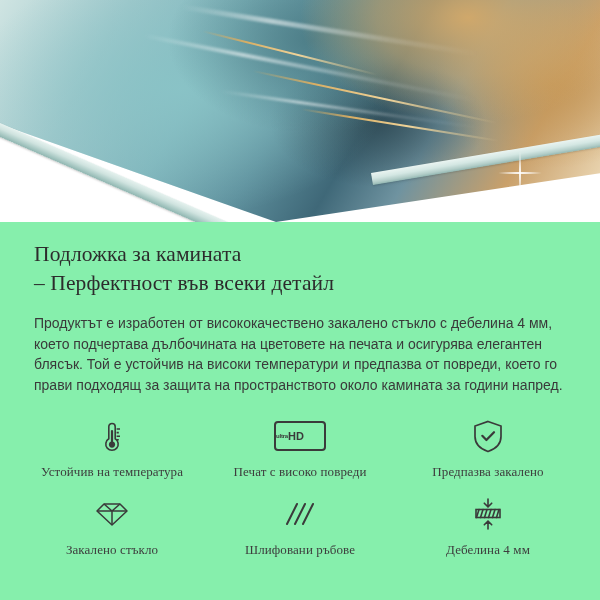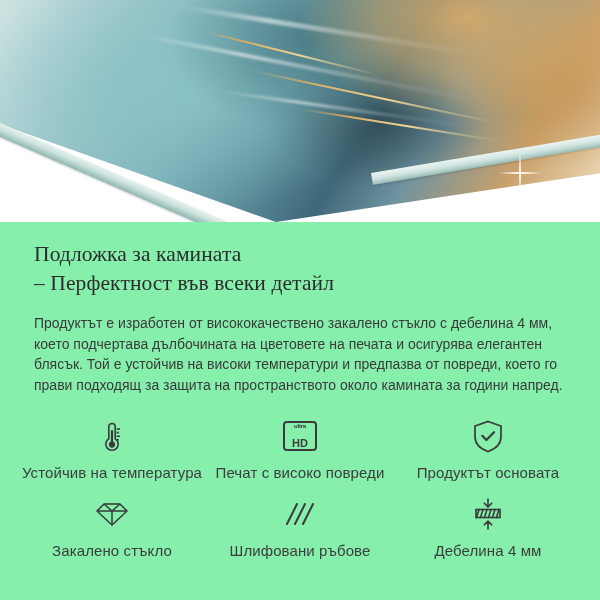--- a/index.html
+++ b/index.html
@@ -130,33 +130,34 @@
     justify-content: flex-start;
   }
   .feature-icon {
     height: 42px;
     display: flex;
     align-items: center;
     justify-content: center;
   }
   .feature-label {
     margin-top: 7px;
-    font-size: 15px;
+    font-size: 13px;
     color: #3d3d3d;
     text-align: left;
     letter-spacing: 0.1px;
+    font-family: Liberation Serif, serif;
   }
   .ultrahd {
-    width: 34px; height: 30px;
+    width: 52px; height: 30px;
     border: 2px solid #3a3a3a;
     border-radius: 4px;
     display: flex;
-    flex-direction: column;
+    flex-direction: row;
     align-items: center;
-    justify-content: space-between;
+    justify-content: flex-start;
     line-height: 1;
   }
   .ultrahd .u1 { font-size: 6px; font-weight: bold; color: #3a3a3a; letter-spacing: -0.2px;}
   .ultrahd .u2 { font-size: 11px; font-weight: bold; color: #3a3a3a; margin-top: 1px; }
 </style>
 </head>
 <body>
 
 <div id="page">
 
@@ -206,21 +207,21 @@
       <div class="feature-label">Печат с високо повреди</div>
     </div>
 
     <div class="feature">
       <div class="feature-icon">
         <svg width="32" height="36" viewBox="0 0 32 36" fill="none" stroke="#3a3a3a" stroke-width="1.7">
           <path d="M16 3.5 29 8v10.5C29 26 23.4 31 16 33.5 8.6 31 3 26 3 18.5V8L16 3.5z"></path>
           <path d="M10.3 17.8l4.1 4.2 7.6-7.8" stroke-width="2.2" stroke-linecap="round" stroke-linejoin="round"></path>
         </svg>
       </div>
-      <div class="feature-label">Продуктът основата</div>
+      <div class="feature-label">Предпазва закалено</div>
     </div>
 
     <div class="feature">
       <div class="feature-icon">
         <svg width="34" height="32" viewBox="0 0 34 32" fill="none" stroke="#3a3a3a" stroke-width="1.5" stroke-linejoin="round">
           <path d="M9 6h16l7 7-15 14L2 13 9 6z"></path>
           <path d="M2 13h30M9 6l8 7 8-7M17 13l0 14"></path>
         </svg>
       </div>
       <div class="feature-label">Закалено стъкло</div>

